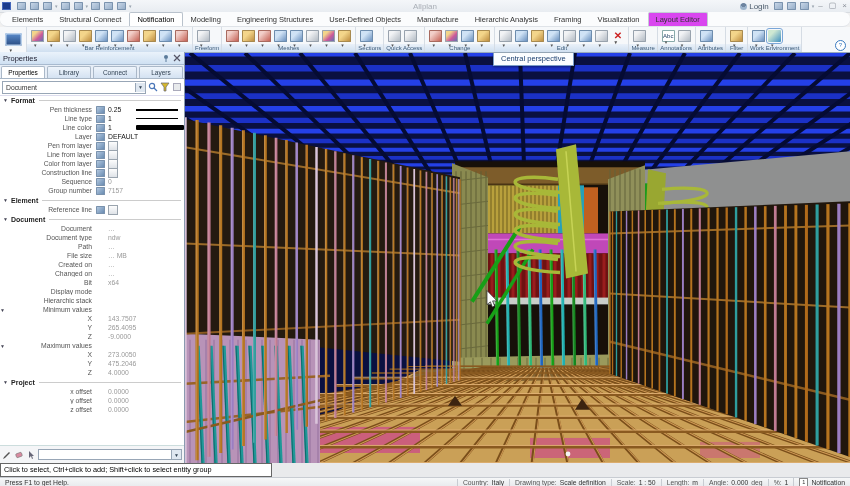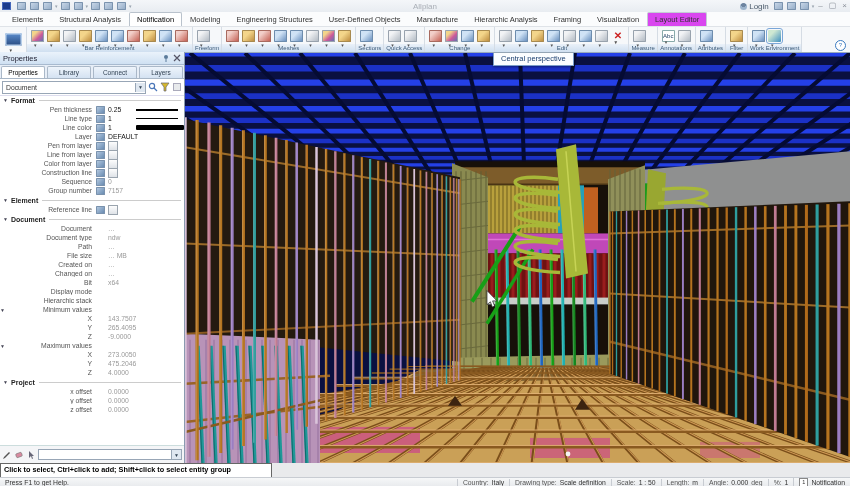--- a/index.html
+++ b/index.html
@@ -12,21 +12,21 @@
   .tbicon{width:9px;height:8px;margin:0 2px;border-radius:1px;background:linear-gradient(135deg,#cfdcec,#8fa8c4);
           box-shadow:inset 0 0 0 1px #7b93ae;}
   .tbsep{color:#9aa4af;font-size:5px;margin:0 1px;}
   .apptitle{position:absolute;left:0;right:0;text-align:center;color:#a9aeb6;font-size:8px;}
   .tbright{margin-left:auto;display:flex;align-items:center;z-index:2;padding-left:12px;}
   .login{display:flex;align-items:center;color:#4a5push;color:#4a5a6a;margin-right:3px;}
   .person{width:7px;height:7px;border-radius:50%;background:radial-gradient(circle at 50% 30%,#6d84a0 35%,#9db4cc 36%);margin-right:2px;}
   .winbtn{color:#8a9099;font-size:8px;margin:0 3px;line-height:10px;}
   
   .tabsrow{position:absolute;left:0;top:12px;width:850px;height:15px;background:#fbfcfd;border-bottom:1px solid #dfe3e8;
-           display:flex;align-items:flex-end;padding-left:4px;box-sizing:border-box;}
+           display:flex;align-items:flex-end;padding-left:4px;box-sizing:border-box;border-radius:7px;}
   .rtab{font-size:7.5px;color:#333;padding:2px 7px 2px;white-space:nowrap;border:1px solid transparent;border-bottom:none;}
   .rtab.active{background:#fff;border-color:#b9c2cc;border-radius:2px 2px 0 0;color:#000;}
   .rtab.boxed{border-color:#c4ccd5;background:#d946ef;border-radius:2px 2px 0 0;}
   
   .ribbon{position:absolute;left:0;top:27px;width:850px;height:25px;background:#f6f8fa;border-bottom:1px solid #c9d2dc;
           display:flex;align-items:stretch;overflow:hidden;}
   .bigbtn{width:26px;display:flex;align-items:center;justify-content:center;border-right:1px solid #d5dce4;}
   .bigicon{width:17px;height:13px;border-radius:2px;background:linear-gradient(#5d8fd0,#27497e);box-shadow:inset 0 0 0 1.5px #b9d0ea;position:relative;}
   .bigicon::after{content:"▾";position:absolute;left:5px;bottom:-7px;font-size:5px;color:#444;}
   .rgroup{display:flex;flex-direction:column;border-right:1px solid #d5dce4;}
@@ -81,22 +81,22 @@
   .finput{flex:1;height:11px;border:1px solid #98a6b6;background:#fff;font-size:6.8px;padding:0 2px;margin-left:2px;
           font-family:"Liberation Sans",sans-serif;box-sizing:border-box;}
   .fcar{width:10px;height:11px;background:#dfe7f0;border:1px solid #98a6b6;border-left:none;font-size:5px;line-height:10px;text-align:center;color:#345;box-sizing:border-box;}
   
   .viewport{position:absolute;left:185px;top:52px;width:665px;height:413px;background:#0a1040;border-top:1px solid #9ab;box-sizing:border-box;}
   .viewport svg{display:block;width:100%;height:100%;}
   .vptab{position:absolute;left:308px;top:0;height:12px;background:#fbfdff;border:1px solid #7a9cc8;border-top:none;
          font-size:7.5px;color:#1a3e6e;line-height:11px;padding:0 7px;box-shadow:0 1px 2px rgba(0,0,0,.4);}
   
   .hintrow{position:absolute;left:0;top:463px;width:850px;height:14px;background:#e9eaec;}
-  .hintbox{position:absolute;left:0;top:0;width:272px;height:22px;background:#fff;border:1px solid #666;box-sizing:border-box;
-           font-size:7.3px;font-weight:bold;color:#000;line-height:11px;padding-left:3px;white-space:nowrap;overflow:hidden;}
+  .hintbox{position:absolute;left:0;top:0;width:272px;height:14px;background:#fff;border:1px solid #666;box-sizing:border-box;
+           font-size:7.3px;font-weight:normal;color:#000;line-height:11px;padding-left:3px;white-space:nowrap;overflow:hidden;}
   .statusbar{position:absolute;left:0;top:477px;width:850px;height:9px;background:linear-gradient(#f6f7f8,#e9ebee);
              border-top:1px solid #c8ccd2;display:flex;align-items:center;font-size:6.8px;color:#333;box-sizing:border-box;}
   .st{padding:0 5px;white-space:nowrap;border-left:1px solid #c8ccd2;display:flex;gap:3px;align-items:center;}
   .st:first-child{border-left:none;}
   .stlabel{color:#555;}
   .spacer{flex:1;}
   .notifbox{width:7px;height:7px;border:1px solid #888;background:#fff;font-size:5.5px;text-align:center;line-height:7px;color:#333;}
 </style>
 </head>
 <body>
@@ -127,21 +127,21 @@
       <span class="tbicon"></span>
       <span class="tbsep">▾</span>
       <span class="winbtn">–</span>
       <span class="winbtn">▢</span>
       <span class="winbtn">×</span>
     </div>
   </div>
 
   <div class="tabsrow">
     <span class="rtab">Elements</span>
-    <span class="rtab">Structural Analysis</span>
+    <span class="rtab">Structural Connect</span>
     <span class="rtab active">Notification</span>
     <span class="rtab">Modeling</span>
     <span class="rtab">Engineering Structures</span>
     <span class="rtab">User-Defined Objects</span>
     <span class="rtab">Manufacture</span>
     <span class="rtab">Hierarchic Analysis</span>
     <span class="rtab">Framing</span>
     <span class="rtab">Visualization</span>
     <span class="rtab boxed">Layout Editor</span>
   </div>

